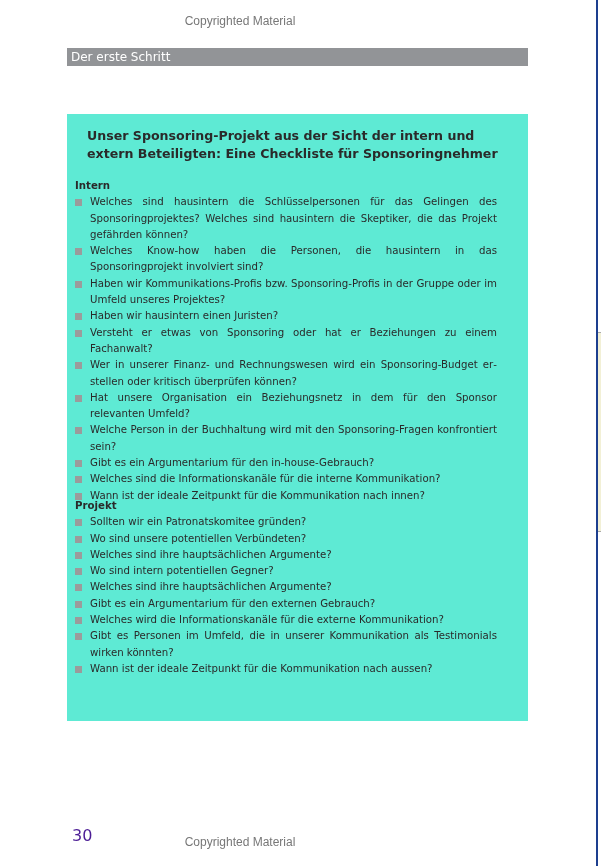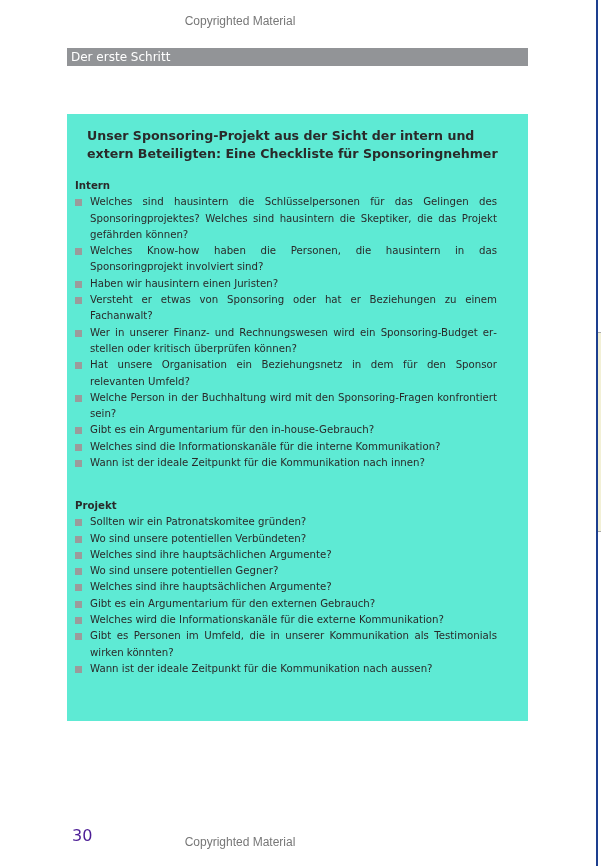--- a/index.html
+++ b/index.html
@@ -59,39 +59,39 @@
 <div class="chapter-bar">Der erste Schritt</div>
 
 <div class="box">
   <div class="box-title">Unser Sponsoring-Projekt aus der Sicht der intern und extern Beteiligten: Eine Checkliste für Sponsoringnehmer</div>
 
   <div class="section intern">
     <div class="section-head">Intern</div>
     <ul>
         <li><span class="bullet"></span><span>Welches sind hausintern die Schlüsselpersonen für das Gelingen des Sponsoring­projektes? Welches sind hausintern die Skeptiker, die das Projekt gefährden können?</span></li>
         <li><span class="bullet"></span><span>Welches Know-how haben die Personen, die hausintern in das Sponsoringprojekt involviert sind?</span></li>
-        <li><span class="bullet"></span></li>
+        <li><span class="bullet"></span><span>Haben wir Kommunikations-Profis bzw. Sponsoring-Profis in der Gruppe oder im Umfeld unseres Projektes?</span></li>
         <li><span class="bullet"></span><span>Haben wir hausintern einen Juristen?</span></li>
         <li><span class="bullet"></span><span>Versteht er etwas von Sponsoring oder hat er Beziehungen zu einem Fachanwalt?</span></li>
         <li><span class="bullet"></span><span>Wer in unserer Finanz- und Rechnungswesen wird ein Sponsoring-Budget er­stellen oder kritisch überprüfen können?</span></li>
         <li><span class="bullet"></span><span>Hat unsere Organisation ein Beziehungsnetz in dem für den Sponsor relevanten Umfeld?</span></li>
         <li><span class="bullet"></span><span>Welche Person in der Buchhaltung wird mit den Sponsoring-Fragen konfrontiert sein?</span></li>
         <li><span class="bullet"></span><span>Gibt es ein Argumentarium für den in-house-Gebrauch?</span></li>
         <li><span class="bullet"></span><span>Welches sind die Informationskanäle für die interne Kommunikation?</span></li>
         <li><span class="bullet"></span><span>Wann ist der ideale Zeitpunkt für die Kommunikation nach innen?</span></li>
       </ul>
   </div>
 
   <div class="section extern">
     <div class="section-head">Projekt</div>
     <ul>
         <li><span class="bullet"></span><span>Sollten wir ein Patronatskomitee gründen?</span></li>
         <li><span class="bullet"></span><span>Wo sind unsere potentiellen Verbündeten?</span></li>
         <li><span class="bullet"></span><span>Welches sind ihre hauptsächlichen Argumente?</span></li>
-        <li><span class="bullet"></span><span>Wo sind unsere potentiellen Gegner?</span></li>
+        <li><span class="bullet"></span><span>Wo sind intern potentiellen Gegner?</span></li>
         <li><span class="bullet"></span><span>Welches sind ihre hauptsächlichen Argumente?</span></li>
         <li><span class="bullet"></span><span>Gibt es ein Argumentarium für den externen Gebrauch?</span></li>
         <li><span class="bullet"></span><span>Welches wird die Informationskanäle für die externe Kommunikation?</span></li>
         <li><span class="bullet"></span><span>Gibt es Personen im Umfeld, die in unserer Kommunikation als Testimonials wirken könnten?</span></li>
         <li><span class="bullet"></span><span>Wann ist der ideale Zeitpunkt für die Kommunikation nach aussen?</span></li>
       </ul>
   </div>
 </div>
 
 <div class="page-number">30</div>

